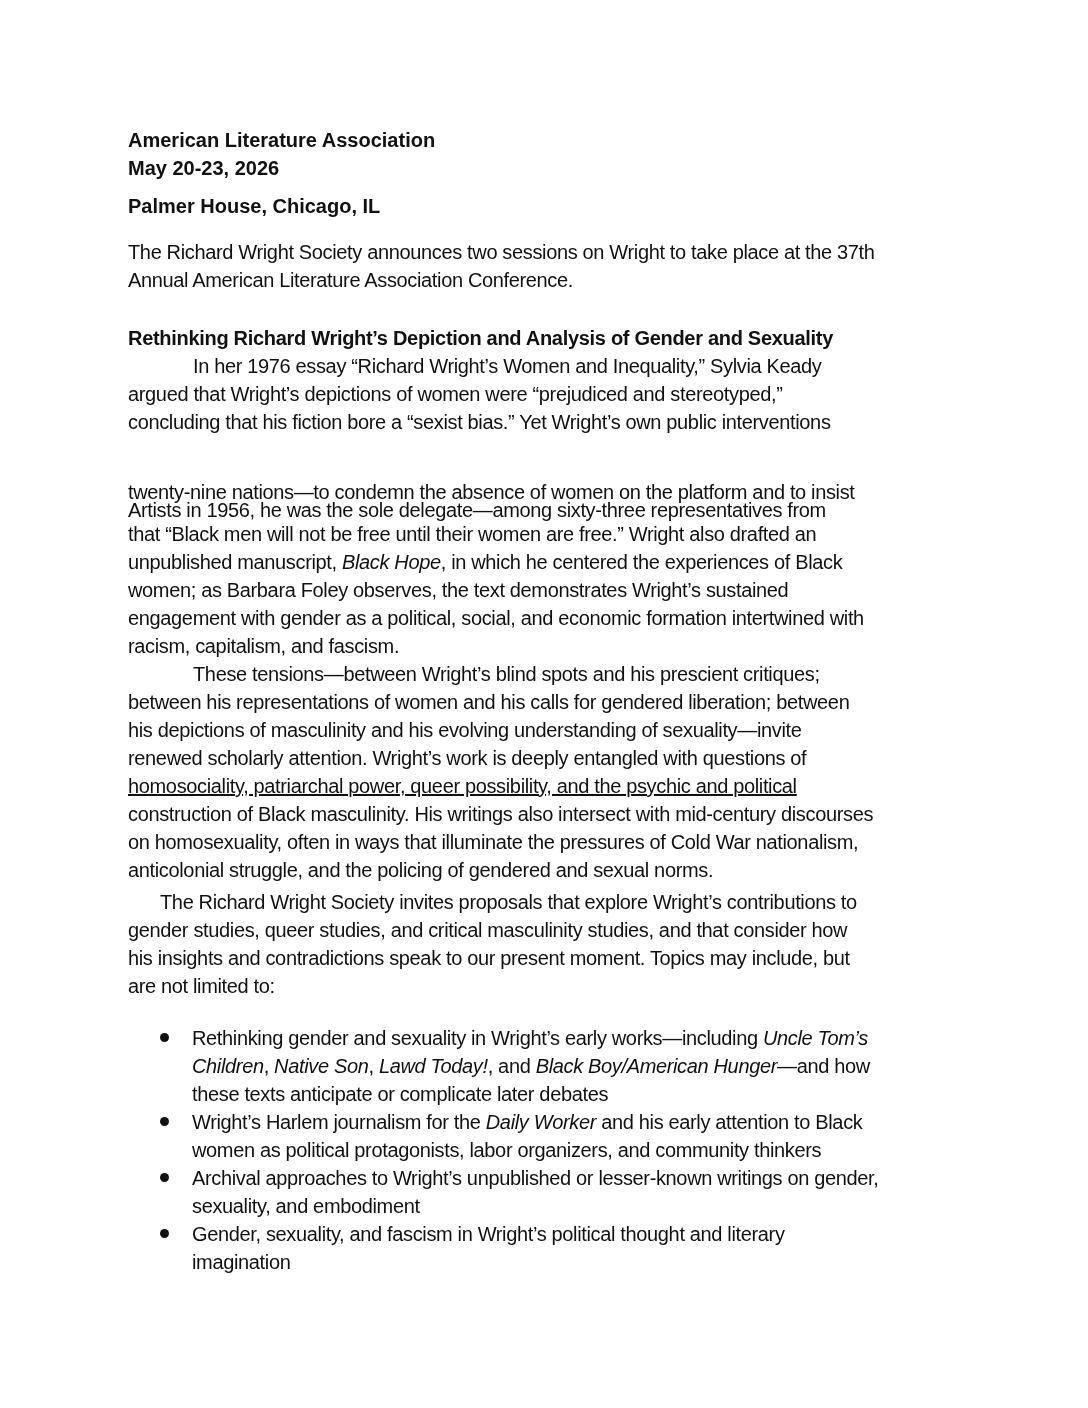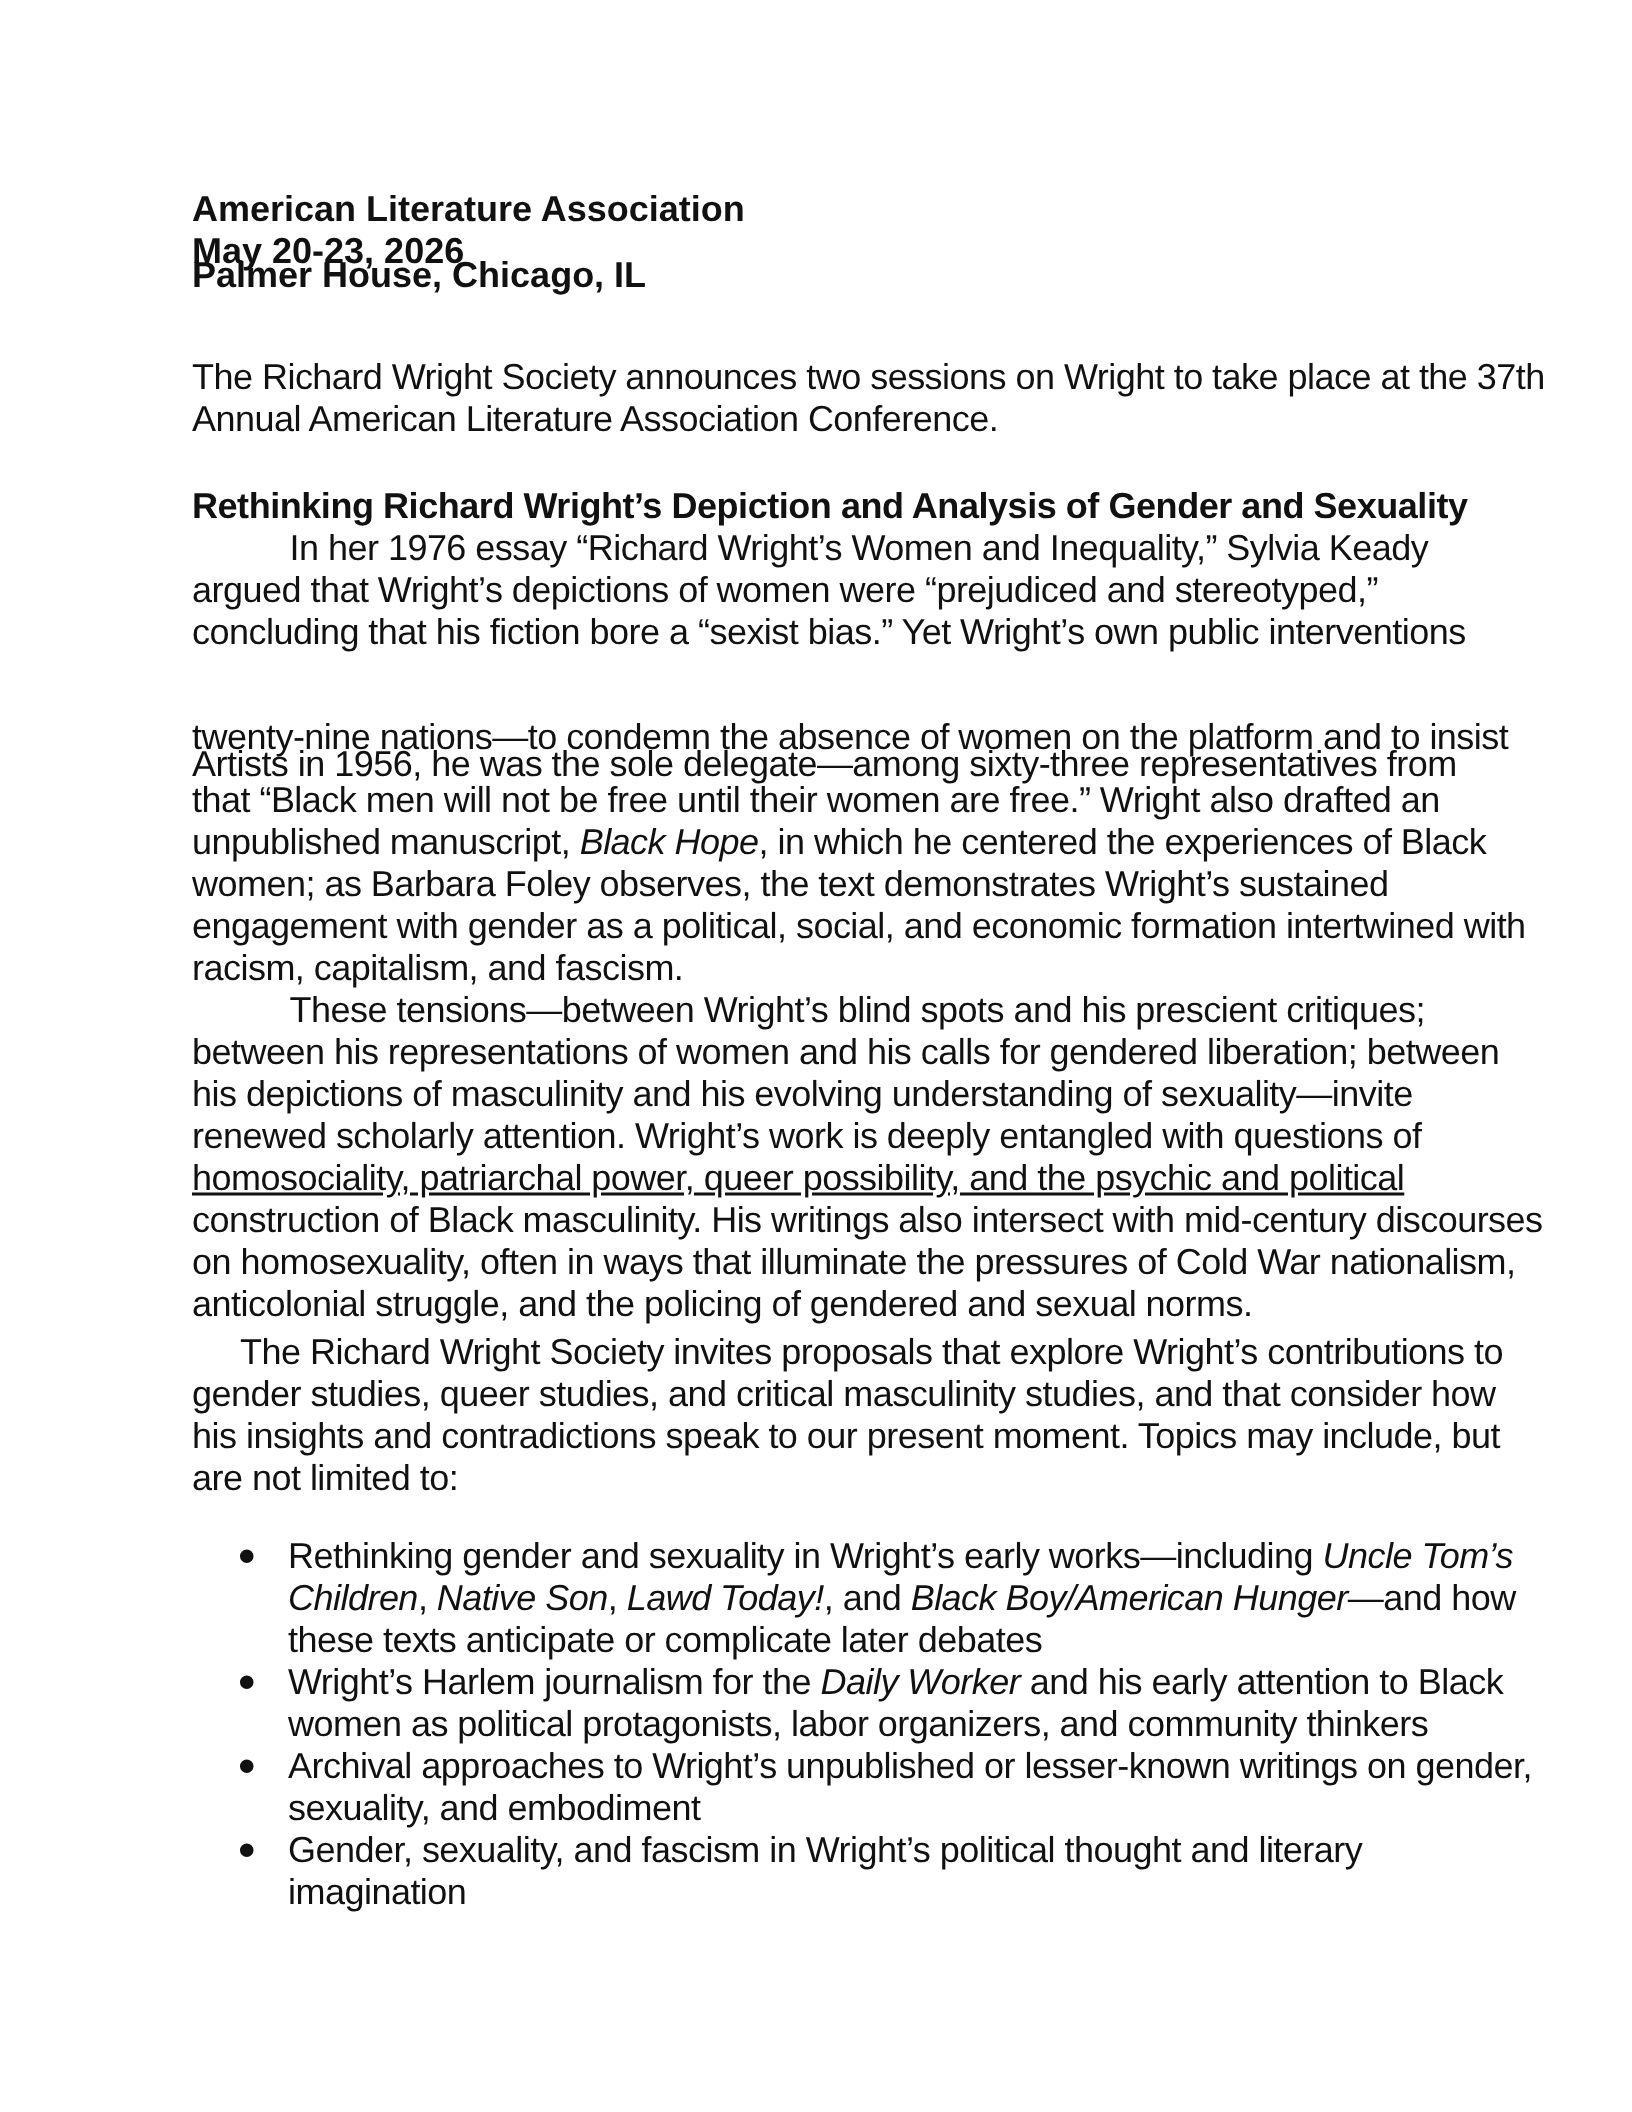--- a/index.html
+++ b/index.html
@@ -19,21 +19,21 @@
       position: absolute;
       left: 0;
       top: 0;
       width: 1088px;
       height: 1408px;
       background: #ffffff;
     }
     .line {
       position: absolute;
       left: 128px;
-      font-size: 24px;
+      font-size: 20px;
       line-height: 28px;
       white-space: nowrap;
       letter-spacing: -0.35px;
     }
     .bold {
       font-weight: bold;
       letter-spacing: 0px;
     }
     .indent { left: 193px; }
     .indent-small { left: 160px; }
@@ -48,21 +48,21 @@
     }
     em { font-style: italic; }
   </style>
 </head>
 <body>
 
 <div class="page">
 
   <div class="line bold" style="top:126px;">American Literature Association</div>
   <div class="line bold" style="top:154px;">May 20-23, 2026</div>
-  <div class="line bold" style="top:170px;">Palmer House, Chicago, IL</div>
+  <div class="line bold" style="top:192px;">Palmer House, Chicago, IL</div>
 
   <div class="line" style="top:238px;">The Richard Wright Society announces two sessions on Wright to take place at the 37th</div>
   <div class="line" style="top:266px;">Annual American Literature Association Conference.</div>
 
   <div class="line bold" style="top:324px; letter-spacing:-0.3px;">Rethinking Richard Wright’s Depiction and Analysis of Gender and Sexuality</div>
 
   <div class="line indent" style="top:352px;">In her 1976 essay “Richard Wright’s Women and Inequality,” Sylvia Keady</div>
   <div class="line" style="top:380px;">argued that Wright’s depictions of women were “prejudiced and stereotyped,”</div>
   <div class="line" style="top:408px;">concluding that his fiction bore a “sexist bias.” Yet Wright’s own public interventions</div>
   <div class="line" style="top:480px;margin-top:16px;">Artists in 1956, he was the sole delegate—among sixty-three representatives from</div>

